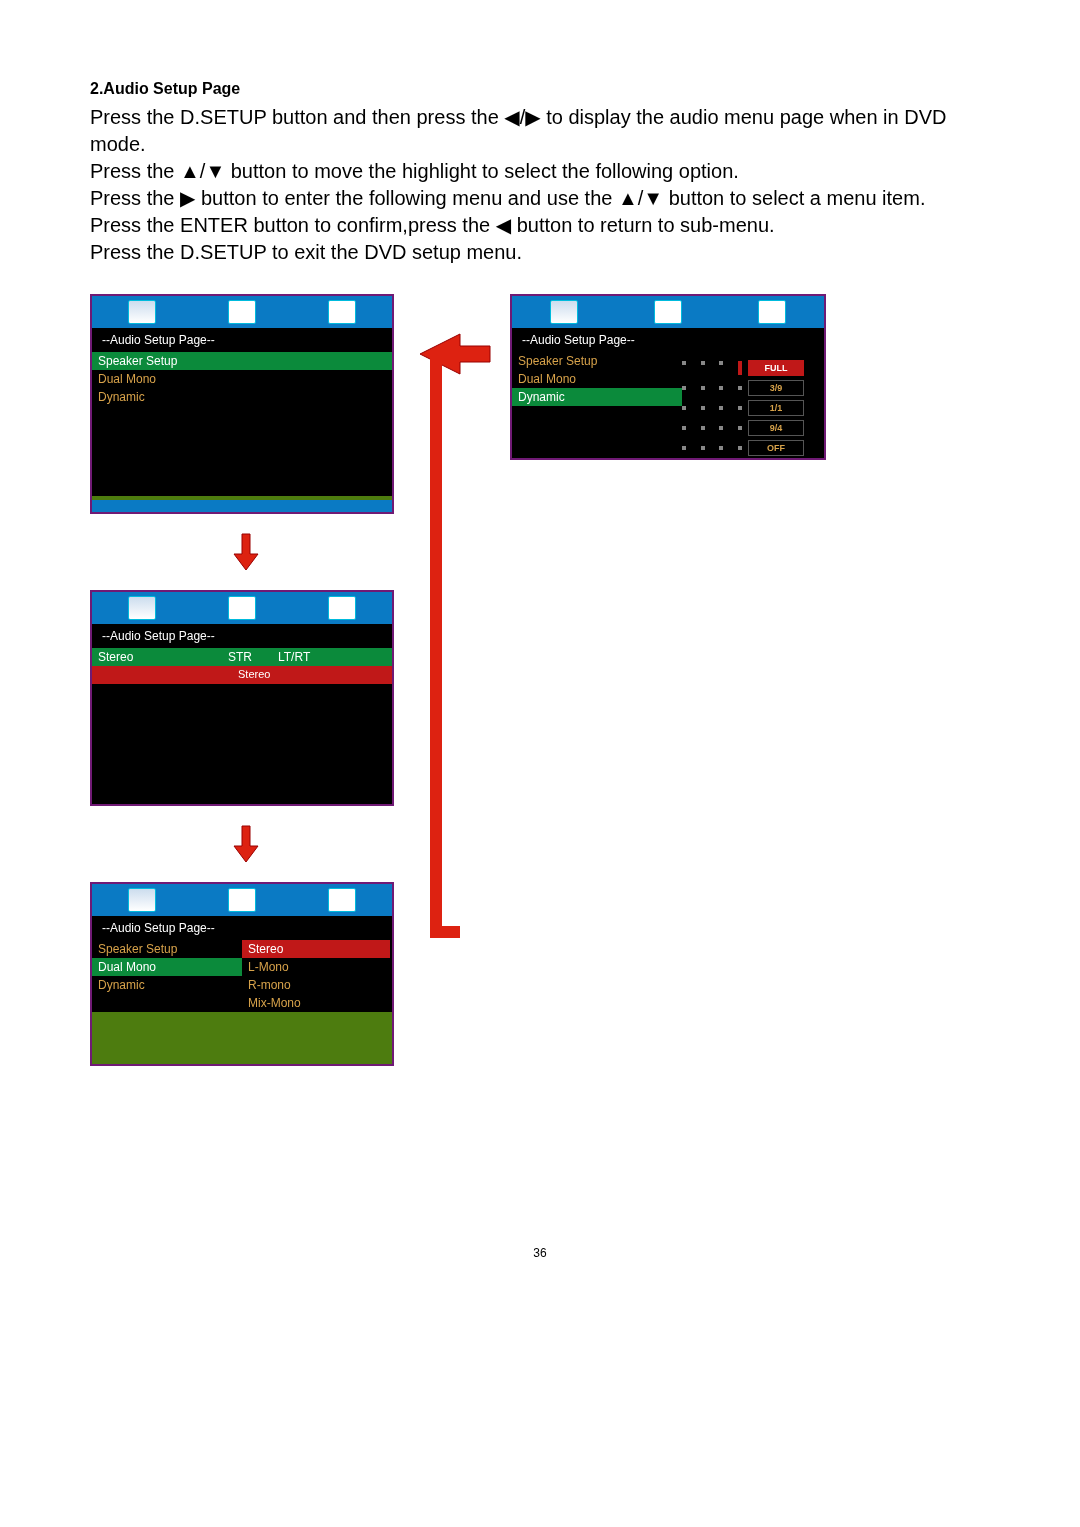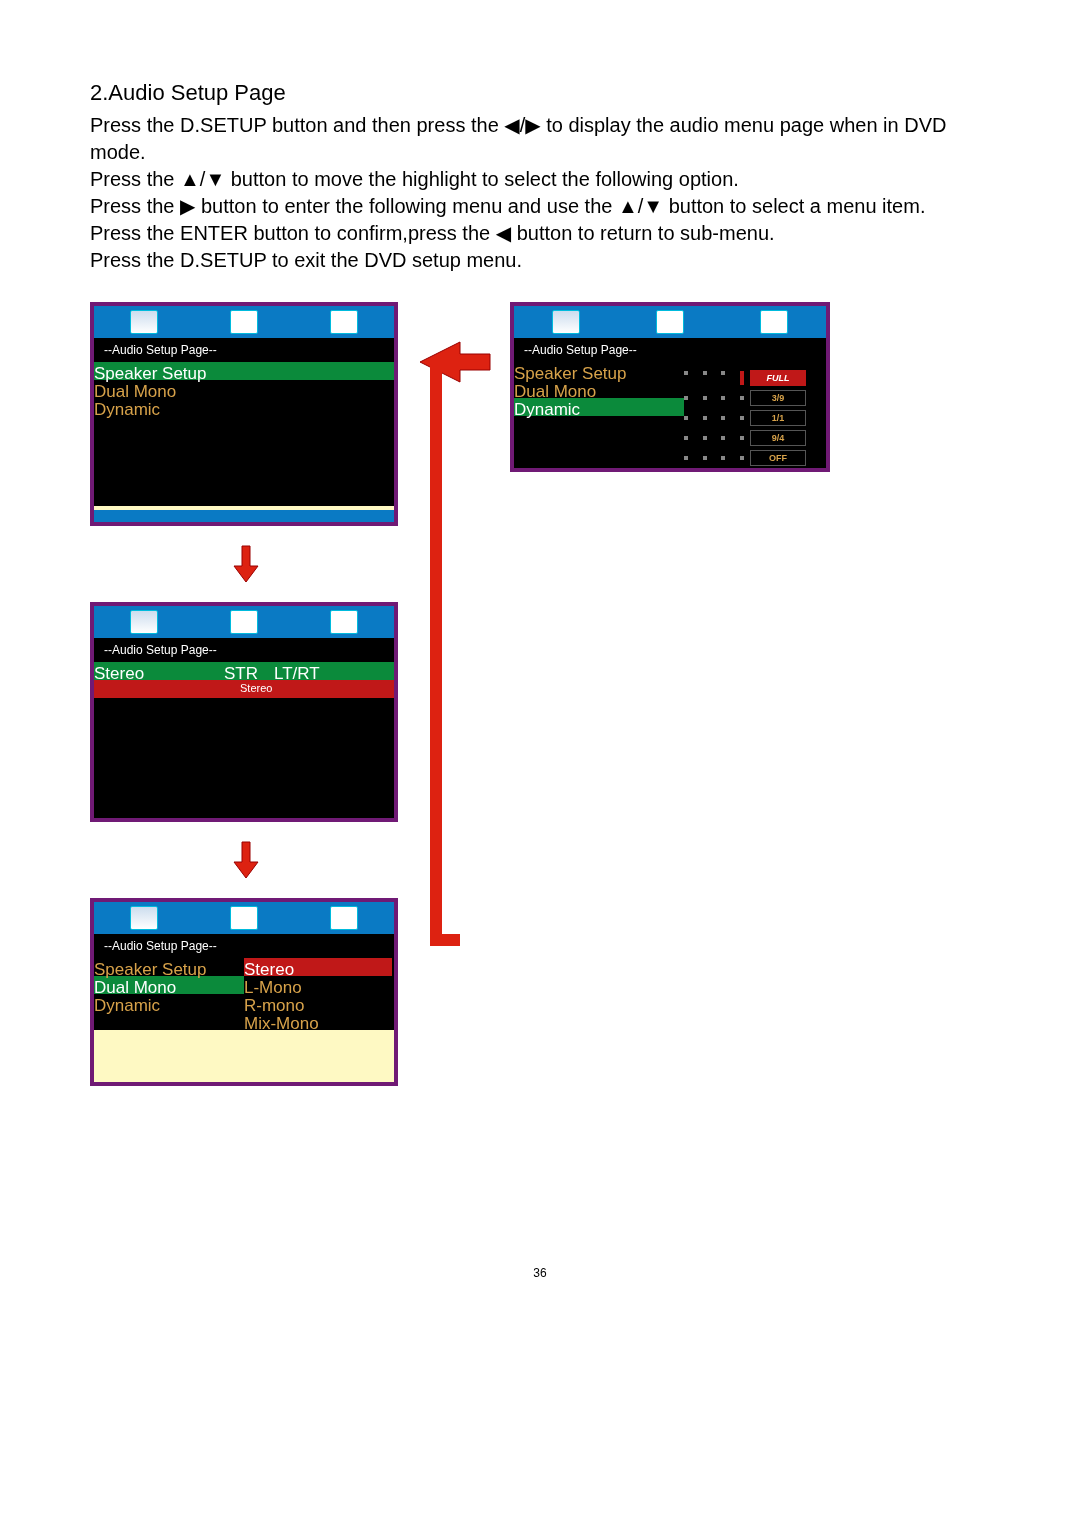--- a/index.html
+++ b/index.html
@@ -1,52 +1,52 @@
 <!DOCTYPE html>
 <html><head>
 <meta charset="utf-8">
 <style>
   html,body{margin:0;padding:0;background:#fff;}
   body{font-family:Arial,Helvetica,sans-serif;color:#000;width:1080px;}
   .page{padding:80px 90px 40px 90px;}
   .banner{background:#e7e7e7;padding:8px 0 10px 30px;margin-bottom:30px;}
   .banner span{font-family:"Trebuchet MS",Arial,sans-serif;font-size:27px;color:#333;letter-spacing:0.5px;}
-  .heading{font-weight:normal;font-size:22px;margin:0 0 6px 0;}
+  .heading{font-weight:bold;font-size:16px;margin:0 0 6px 0;}
   .instr{font-size:20px;line-height:1.35;margin:0 0 28px 0;}
   .layout{display:flex;align-items:flex-start;}
   .left-col{width:310px;position:relative;}
   .flow-col{width:100px;position:relative;}
   .right-col{width:310px;margin-left:10px;}
-  .menu{width:300px;background:#fef9c3;border:4px solid #701a75;margin:0 0 0 0;}
+  .menu{width:300px;background:#4d7c0f;border:2px solid #701a75;margin:0 0 0 0;}
   .m3{height:180px;}
   .tabs{height:32px;background:#0a7ac4;display:flex;align-items:center;justify-content:space-around;}
   .icon{width:26px;height:22px;border:1px solid #0bd;background:#fff;border-radius:2px;position:relative;}
   .icon.pic{background:linear-gradient(#cde,#fff);}
   .icon.aud{background:#fff;}
   .icon.vid{background:#fff;}
   .page-label{color:#fff;font-size:12px;padding:5px 0 5px 10px;background:#000;}
   .rows{background:#000;}
-  .row{height:16px;font-size:17px;color:#d7a24a;padding:2px 0 0 0;display:flex;}
+  .row{height:16px;font-size:12px;color:#d7a24a;padding:2px 0 0 6px;display:flex;}
   .row.sel{background:#0b8a3b;color:#fff;}
   .row .c1{width:130px;}
   .row .c2{width:50px;}
   .row .c3{width:70px;}
   .sub{height:16px;font-size:11px;color:#d7a24a;padding:2px 0 0 146px;}
   .sub.sel{background:#c01818;color:#fff;}
   .footer-bar{height:12px;background:#0a7ac4;margin-top:4px;}
   .arrow-down{width:32px;height:40px;margin:18px auto 18px 140px;}
   .arrow-down svg{display:block;}
   .dyn-panel{display:flex;background:#000;}
   .dyn-left{width:170px;}
   .dyn-right{width:130px;padding:6px 0 0 0;}
   .bar-row{display:flex;align-items:center;height:20px;}
   .bars{display:flex;width:60px;justify-content:space-between;margin-right:6px;}
   .b{width:4px;background:#888;}
   .lbl{width:54px;height:14px;background:#000;border:1px solid #555;color:#d7a24a;font-size:9px;font-weight:bold;text-align:center;line-height:14px;}
-  .lbl.sel{background:#c01818;color:#fff;border-color:#c01818;font-style:italic;}
+  .lbl.sel{background:#c01818;color:#fff;border-color:#c01818;}
   .flow-svg{position:absolute;left:0;top:0;}
   .pgnum{text-align:center;font-size:12px;margin-top:180px;}
 </style>
 </head>
 <body>
 
 <div class="page">
 
   <div class="heading">2.Audio Setup Page</div>
   <div class="instr" id="instr">Press the D.SETUP button and then press the ◀/▶ to display the audio menu page when in DVD mode.<br>Press the ▲/▼ button to move the highlight to select the following option.<br>Press the ▶ button to enter the following menu and use the ▲/▼ button to select a menu item.<br>Press the ENTER button to confirm,press the ◀ button to return to sub-menu.<br>Press the D.SETUP to exit the DVD setup menu.</div>

